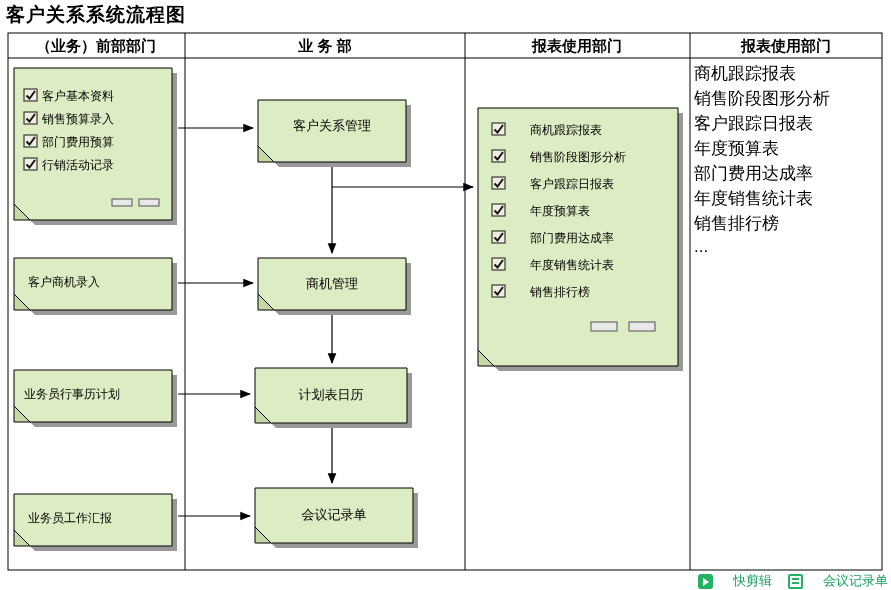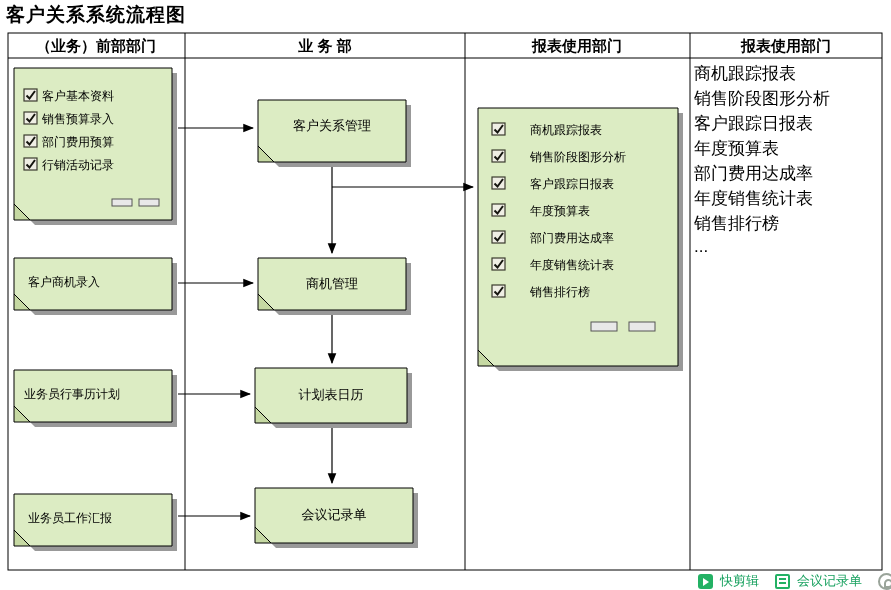--- a/index.html
+++ b/index.html
@@ -10,21 +10,21 @@
   .page-title{
     position:absolute;left:6px;top:2px;margin:0;
     font-size:19px;font-weight:bold;color:#000;letter-spacing:1px;
   }
   svg.canvas{position:absolute;left:0;top:0;}
   svg text{font-family:"Liberation Sans",sans-serif;fill:#000;}
   .toolbar{
     position:absolute;top:572px;left:698px;width:190px;height:18px;
     display:flex;align-items:center;gap:16px;
   }
-  .tool{display:flex;align-items:center;gap:7px;color:#18a15f;font-size:13px;cursor:pointer;white-space:nowrap;}
+  .tool{display:flex;align-items:center;gap:20px;color:#18a15f;font-size:13px;cursor:pointer;white-space:nowrap;}
   .qc-icon{width:15px;height:15px;background:#23b164;border-radius:3px;position:relative;display:inline-block;flex:none;}
   .qc-icon::after{content:"";position:absolute;left:5px;top:4px;
     border-left:6px solid #fff;border-top:4px solid transparent;border-bottom:4px solid transparent;}
   .hn-icon{width:15px;height:15px;border:2px solid #23b164;border-radius:2px;box-sizing:border-box;position:relative;display:inline-block;flex:none;}
   .hn-icon::after{content:"";position:absolute;left:2px;top:2px;right:2px;height:2px;background:#23b164;box-shadow:0 4px 0 #23b164;}
   .circle-btn{width:17px;height:17px;border:2px solid #9aa49a;border-radius:50%;box-sizing:border-box;margin-left:auto;position:relative;cursor:pointer;flex:none;}
   .circle-btn::after{content:"";position:absolute;left:4px;top:4px;width:5px;height:5px;border:2px solid #9aa49a;border-radius:50% 50% 50% 0;}
 </style>
 </head>
 <body>

